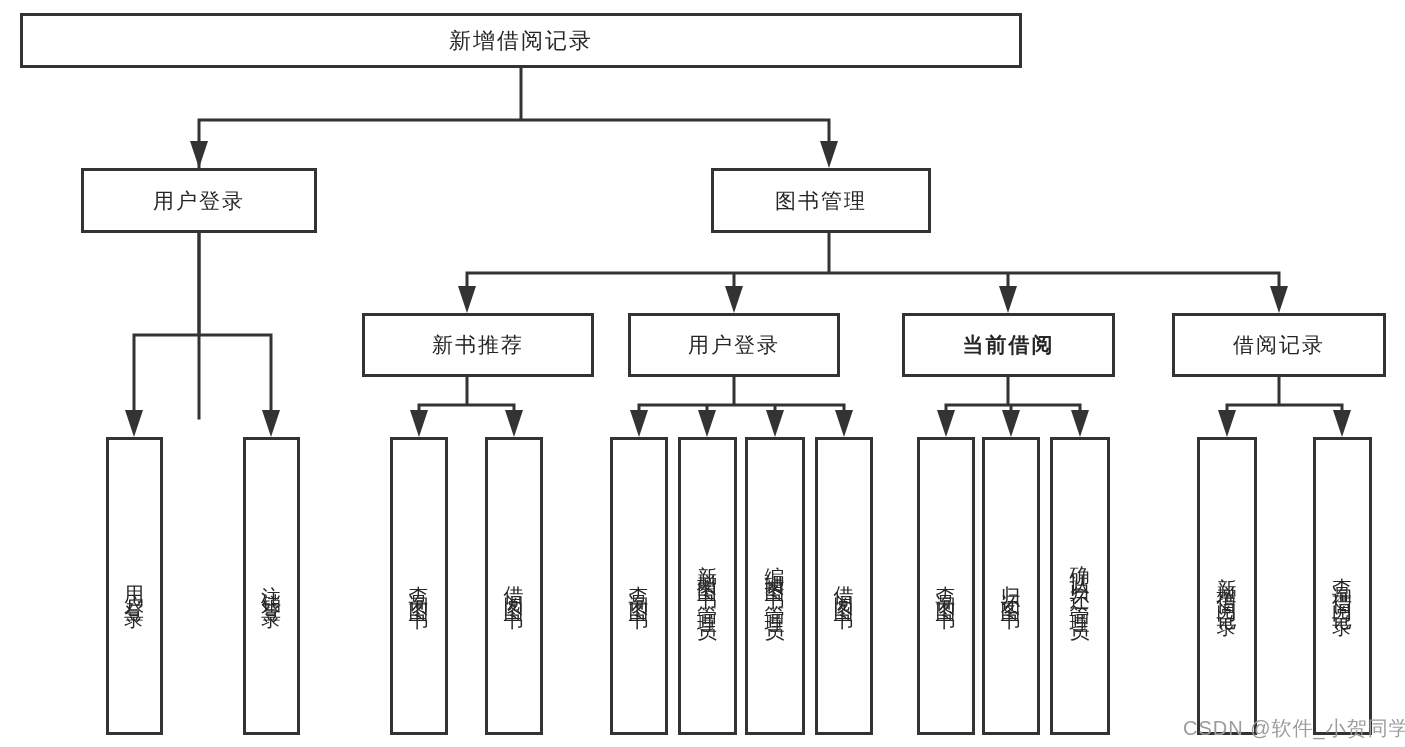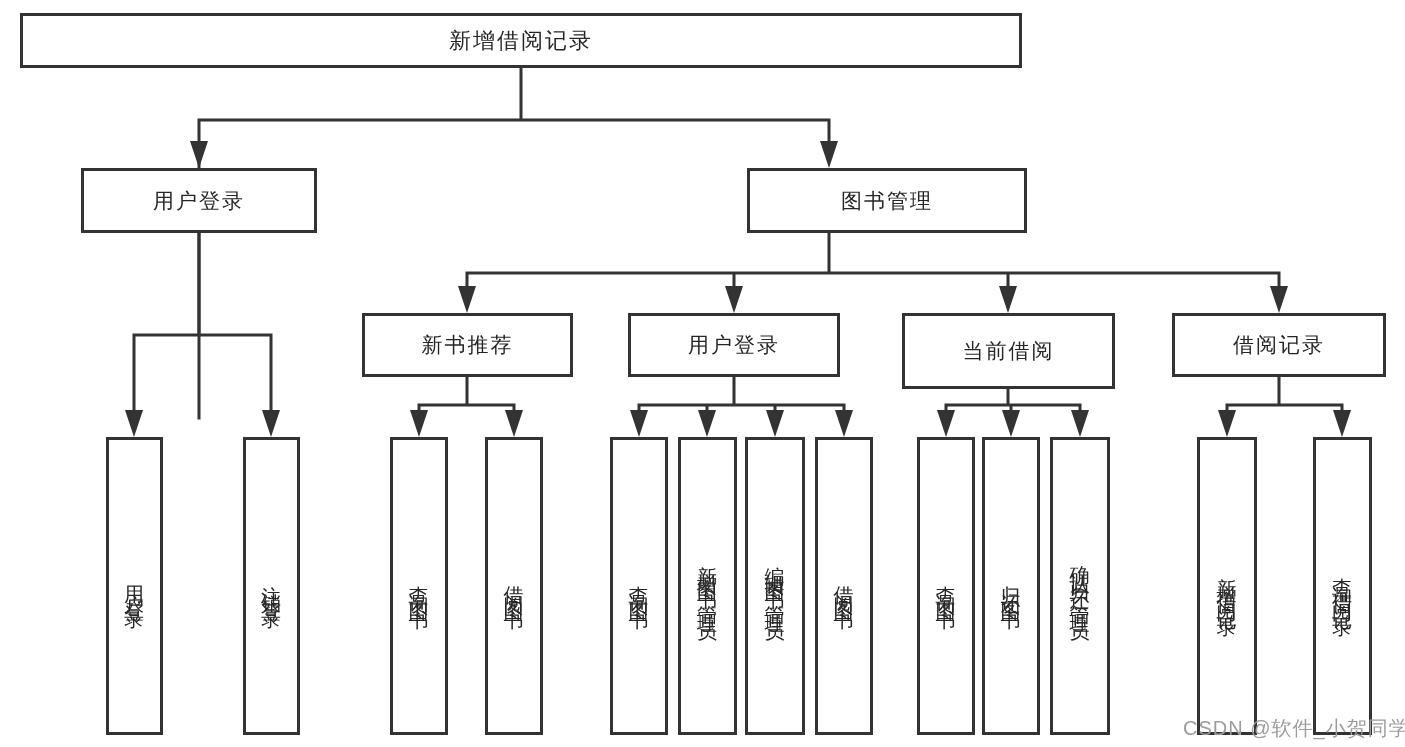--- a/index.html
+++ b/index.html
@@ -97,25 +97,25 @@
       M937 410 L955 410 L946 437 Z
       M1002 410 L1020 410 L1011 437 Z
       M1071 410 L1089 410 L1080 437 Z
       M1218 410 L1236 410 L1227 437 Z
       M1333 410 L1351 410 L1342 437 Z"></path>
   </svg>
 
   <div class="node h root" style="left:20px; top:13px; width:1002px; height:55px;">新增借阅记录</div>
 
   <div class="node h" style="left:81px; top:168px; width:236px; height:65px;">用户登录</div>
-  <div class="node h" style="left:711px; top:168px; width:280px; height:65px;margin-left:36px;">图书管理</div>
+  <div class="node h" style="left:711px; top:168px; width:220px; height:65px;">图书管理</div>
 
-  <div class="node h" style="left:362px; top:313px; width:211px; height:64px;">新书推荐</div>
+  <div class="node h" style="left:362px; top:313px; width:232px; height:64px;">新书推荐</div>
   <div class="node h" style="left:628px; top:313px; width:212px; height:64px;">用户登录</div>
-  <div class="node h" style="left:902px; top:313px; width:213px; height:76px;">当前借阅</div>
+  <div class="node h" style="left:902px; top:313px; width:213px; height:64px;font-weight:bold;">当前借阅</div>
   <div class="node h" style="left:1172px; top:313px; width:214px; height:64px;">借阅记录</div>
 
   <div class="node v" style="left:106px; top:437px; width:57px; height:298px;">用户登录</div>
   <div class="node v" style="left:243px; top:437px; width:57px; height:298px;">注销登录</div>
 
   <div class="node v" style="left:390px; top:437px; width:58px; height:298px;">查询图书</div>
   <div class="node v" style="left:485px; top:437px; width:58px; height:298px;">借阅图书</div>
 
   <div class="node v" style="left:610px; top:437px; width:58px; height:298px;">查询图书</div>
   <div class="node v" style="left:678px; top:437px; width:59px; height:298px;">新增图书（管理员）</div>

